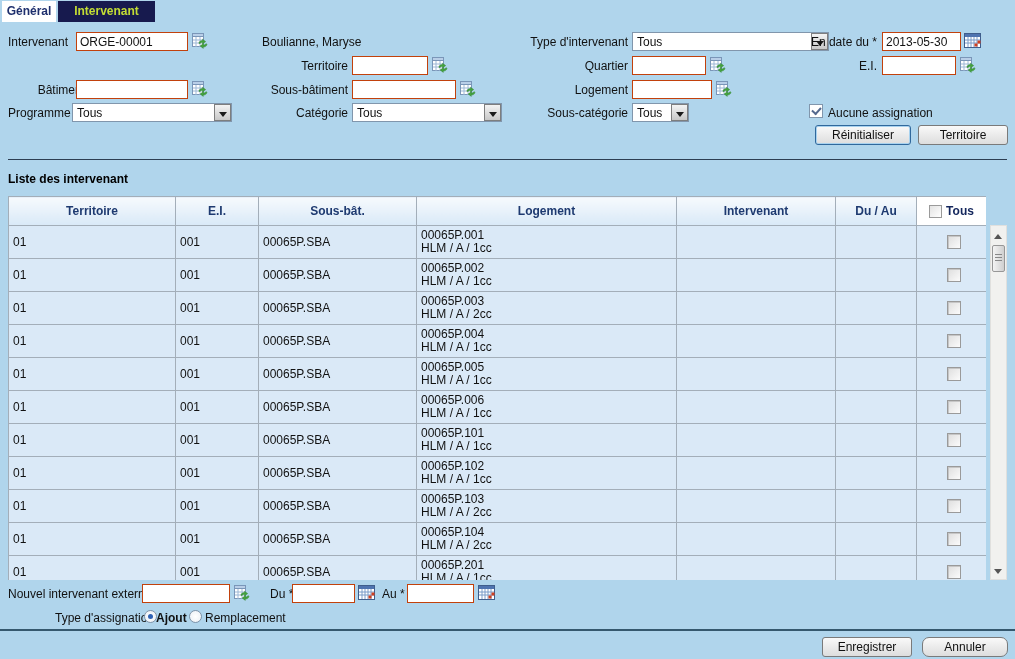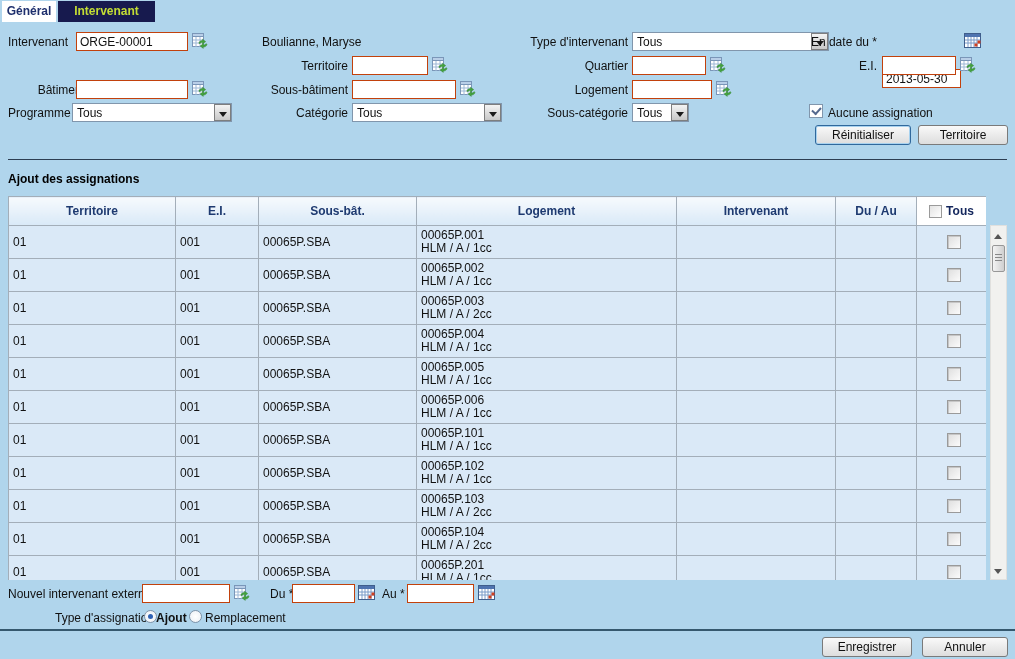--- a/index.html
+++ b/index.html
@@ -90,21 +90,21 @@
     <path d="M6.8 10c.5-1.7 2-2.6 3.7-2.4V6.2l3.2 2.4-3.2 2.4V9.6c-1.3-.2-2.4.4-2.9 1.4z" fill="#44a33f" stroke="#2d7d2b" stroke-width="0.4"></path>
     <path d="M15 11.6c-.5 1.7-2 2.6-3.7 2.4v1.4l-3.2-2.4 3.2-2.4V12c1.3.2 2.4-.4 2.9-1.4z" fill="#44a33f" stroke="#2d7d2b" stroke-width="0.4"></path>
   </svg>
   <span class="lbl" style="left:262px;top:35px;">Boulianne, Maryse</span>
   <span class="lbl r" style="left:500px;top:35px;width:128px;">Type d'intervenant</span>
   <div class="combo" style="left:632px;top:32px;width:197px;">
     <span class="val">Tous</span>
     <span class="btn"></span>
   </div>
   <span class="lbl r" style="left:777px;top:35px;width:100px;">En date du *</span>
-  <input class="inp" style="left: 882px; top: 32px; width: 79px; margin-top: 37px;" value="2013-05-30">
+  <input class="inp" style="left: 882px; top: 32px; width: 79px;" value="2013-05-30">
   <svg class="icon17" style="left:964px;top:33px;" viewBox="0 0 17 16">
     <rect x="0.5" y="0.5" width="16" height="14" fill="#fff" stroke="#3f5e8c"></rect>
     <rect x="1" y="1" width="15" height="3" fill="#4f74b0"></rect>
     <path d="M1 7h15M1 10h15M4 4v10M7 4v10M10 4v10M13 4v10" stroke="#7a9cc8" fill="none"></path>
     <rect x="10.5" y="10.5" width="3" height="3" fill="#d04020"></rect>
       <rect x="13.5" y="7.5" width="3" height="3" fill="#d04020"></rect>
   </svg>
 
   <span class="lbl r" style="left:248px;top:59px;width:100px;">Territoire</span>
   <input class="inp" style="left: 352px; top: 56px; width: 76px;" value="">
@@ -177,21 +177,21 @@
     <span class="val">Tous</span>
     <span class="btn"></span>
   </div>
   <span class="cb checked" style="left:809px;top:104px;"></span>
   <span class="lbl" style="left:828px;top:106px;">Aucune assignation</span>
 
   <button class="btn93 btn-focus" style="left:815px;top:125px;width:96px;">Réinitialiser</button>
   <button class="btn93" style="left:918px;top:125px;width:90px;">Territoire</button>
 
   <div class="divider1"></div>
-  <div class="list-title">Ajout des assignations</div>
+  <div class="list-title">Liste des intervenant</div>
 
   <div class="table-clip">
     <table class="grid">
       <colgroup>
         <col style="width:167px">
           <col style="width:83px">
           <col style="width:158px">
         <col style="width:260px">
           <col style="width:159px">
           <col style="width:81px">
@@ -390,15 +390,15 @@
   </svg>
 
   <span class="lbl" style="left:55px;top:611px;">Type d'assignation</span>
   <span class="radio sel" style="left:144px;top:610px;"></span>
   <span class="lbl" style="left:156px;top:611px;font-weight:bold;">Ajout</span>
   <span class="radio" style="left:189px;top:610px;"></span>
   <span class="lbl" style="left:205px;top:611px;">Remplacement</span>
 
   <div class="divider2"></div>
   <button class="btn93" style="left:822px;top:637px;width:90px;">Enregistrer</button>
-  <button class="btn93" style="left:922px;top:637px;width:86px;">Annuler</button>
+  <button class="btn93" style="left:922px;top:637px;width:86px;border-radius:7px;">Annuler</button>
 
 </div>
 
 </body></html>

